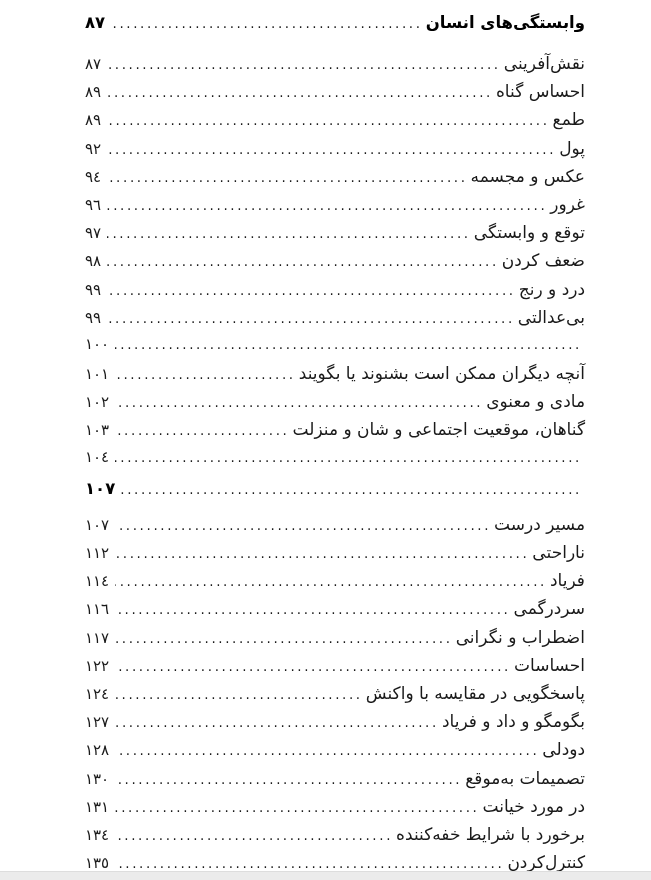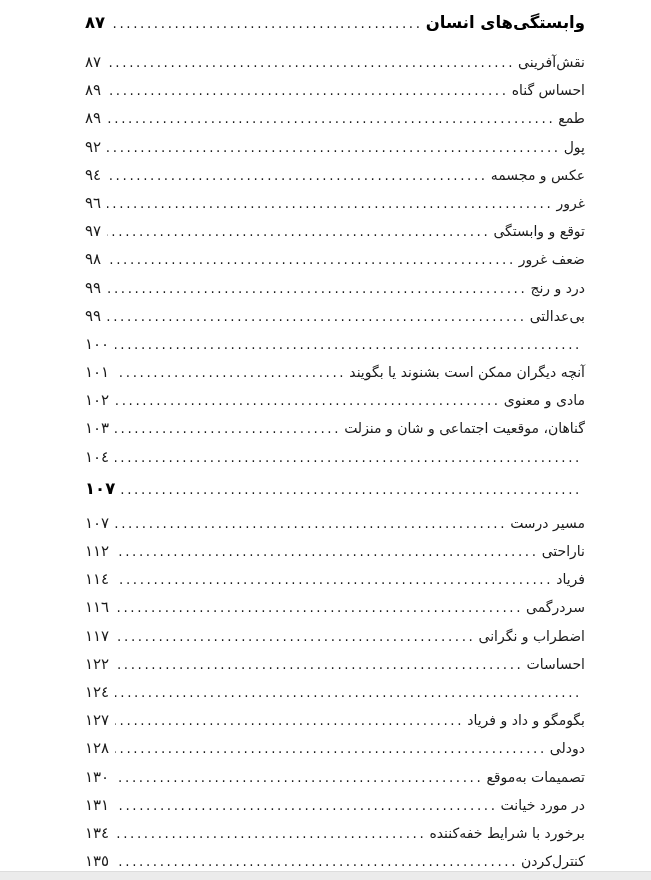--- a/index.html
+++ b/index.html
@@ -23,21 +23,21 @@
     left: 0;
     padding: 13px 66px 0 85px;
   }
   .row {
     display: flex;
     align-items: baseline;
     height: 28.2px;
   }
   .row .title {
     white-space: nowrap;
-    font-size: 14px;
+    font-size: 17px;
   }
   .row .num {
     white-space: nowrap;
     font-size: 15px;
   }
   .row .leader {
     flex: 1 1 auto;
     overflow: hidden;
     white-space: nowrap;
     font-size: 13.5px;
@@ -114,21 +114,21 @@
         <span class="title" data-name="toc-entry-title">غرور</span>
         <span class="leader" data-name="dot-leader"></span>
         <span class="num" data-name="toc-entry-page-number">٩٦</span>
       </div>
       <div class="row" data-name="toc-entry">
         <span class="title" data-name="toc-entry-title">توقع و وابستگی</span>
         <span class="leader" data-name="dot-leader"></span>
         <span class="num" data-name="toc-entry-page-number">٩٧</span>
       </div>
       <div class="row" data-name="toc-entry">
-        <span class="title" data-name="toc-entry-title">ضعف غرور</span>
+        <span class="title" data-name="toc-entry-title">ضعف کردن</span>
         <span class="leader" data-name="dot-leader"></span>
         <span class="num" data-name="toc-entry-page-number">٩٨</span>
       </div>
       <div class="row" data-name="toc-entry">
         <span class="title" data-name="toc-entry-title">درد و رنج</span>
         <span class="leader" data-name="dot-leader"></span>
         <span class="num" data-name="toc-entry-page-number">٩٩</span>
       </div>
       <div class="row" data-name="toc-entry">
         <span class="title" data-name="toc-entry-title">بی‌عدالتی</span>
@@ -188,20 +188,21 @@
         <span class="title" data-name="toc-entry-title">اضطراب و نگرانی</span>
         <span class="leader" data-name="dot-leader"></span>
         <span class="num" data-name="toc-entry-page-number">١١٧</span>
       </div>
       <div class="row" data-name="toc-entry">
         <span class="title" data-name="toc-entry-title">احساسات</span>
         <span class="leader" data-name="dot-leader"></span>
         <span class="num" data-name="toc-entry-page-number">١٢٢</span>
       </div>
       <div class="row" data-name="toc-entry">
+        <span class="title" data-name="toc-entry-title">پاسخگویی در مقایسه با واکنش</span>
         <span class="leader" data-name="dot-leader"></span>
         <span class="num" data-name="toc-entry-page-number">١٢٤</span>
       </div>
       <div class="row" data-name="toc-entry">
         <span class="title" data-name="toc-entry-title">بگومگو و داد و فریاد</span>
         <span class="leader" data-name="dot-leader"></span>
         <span class="num" data-name="toc-entry-page-number">١٢٧</span>
       </div>
       <div class="row" data-name="toc-entry">
         <span class="title" data-name="toc-entry-title">دودلی</span>

